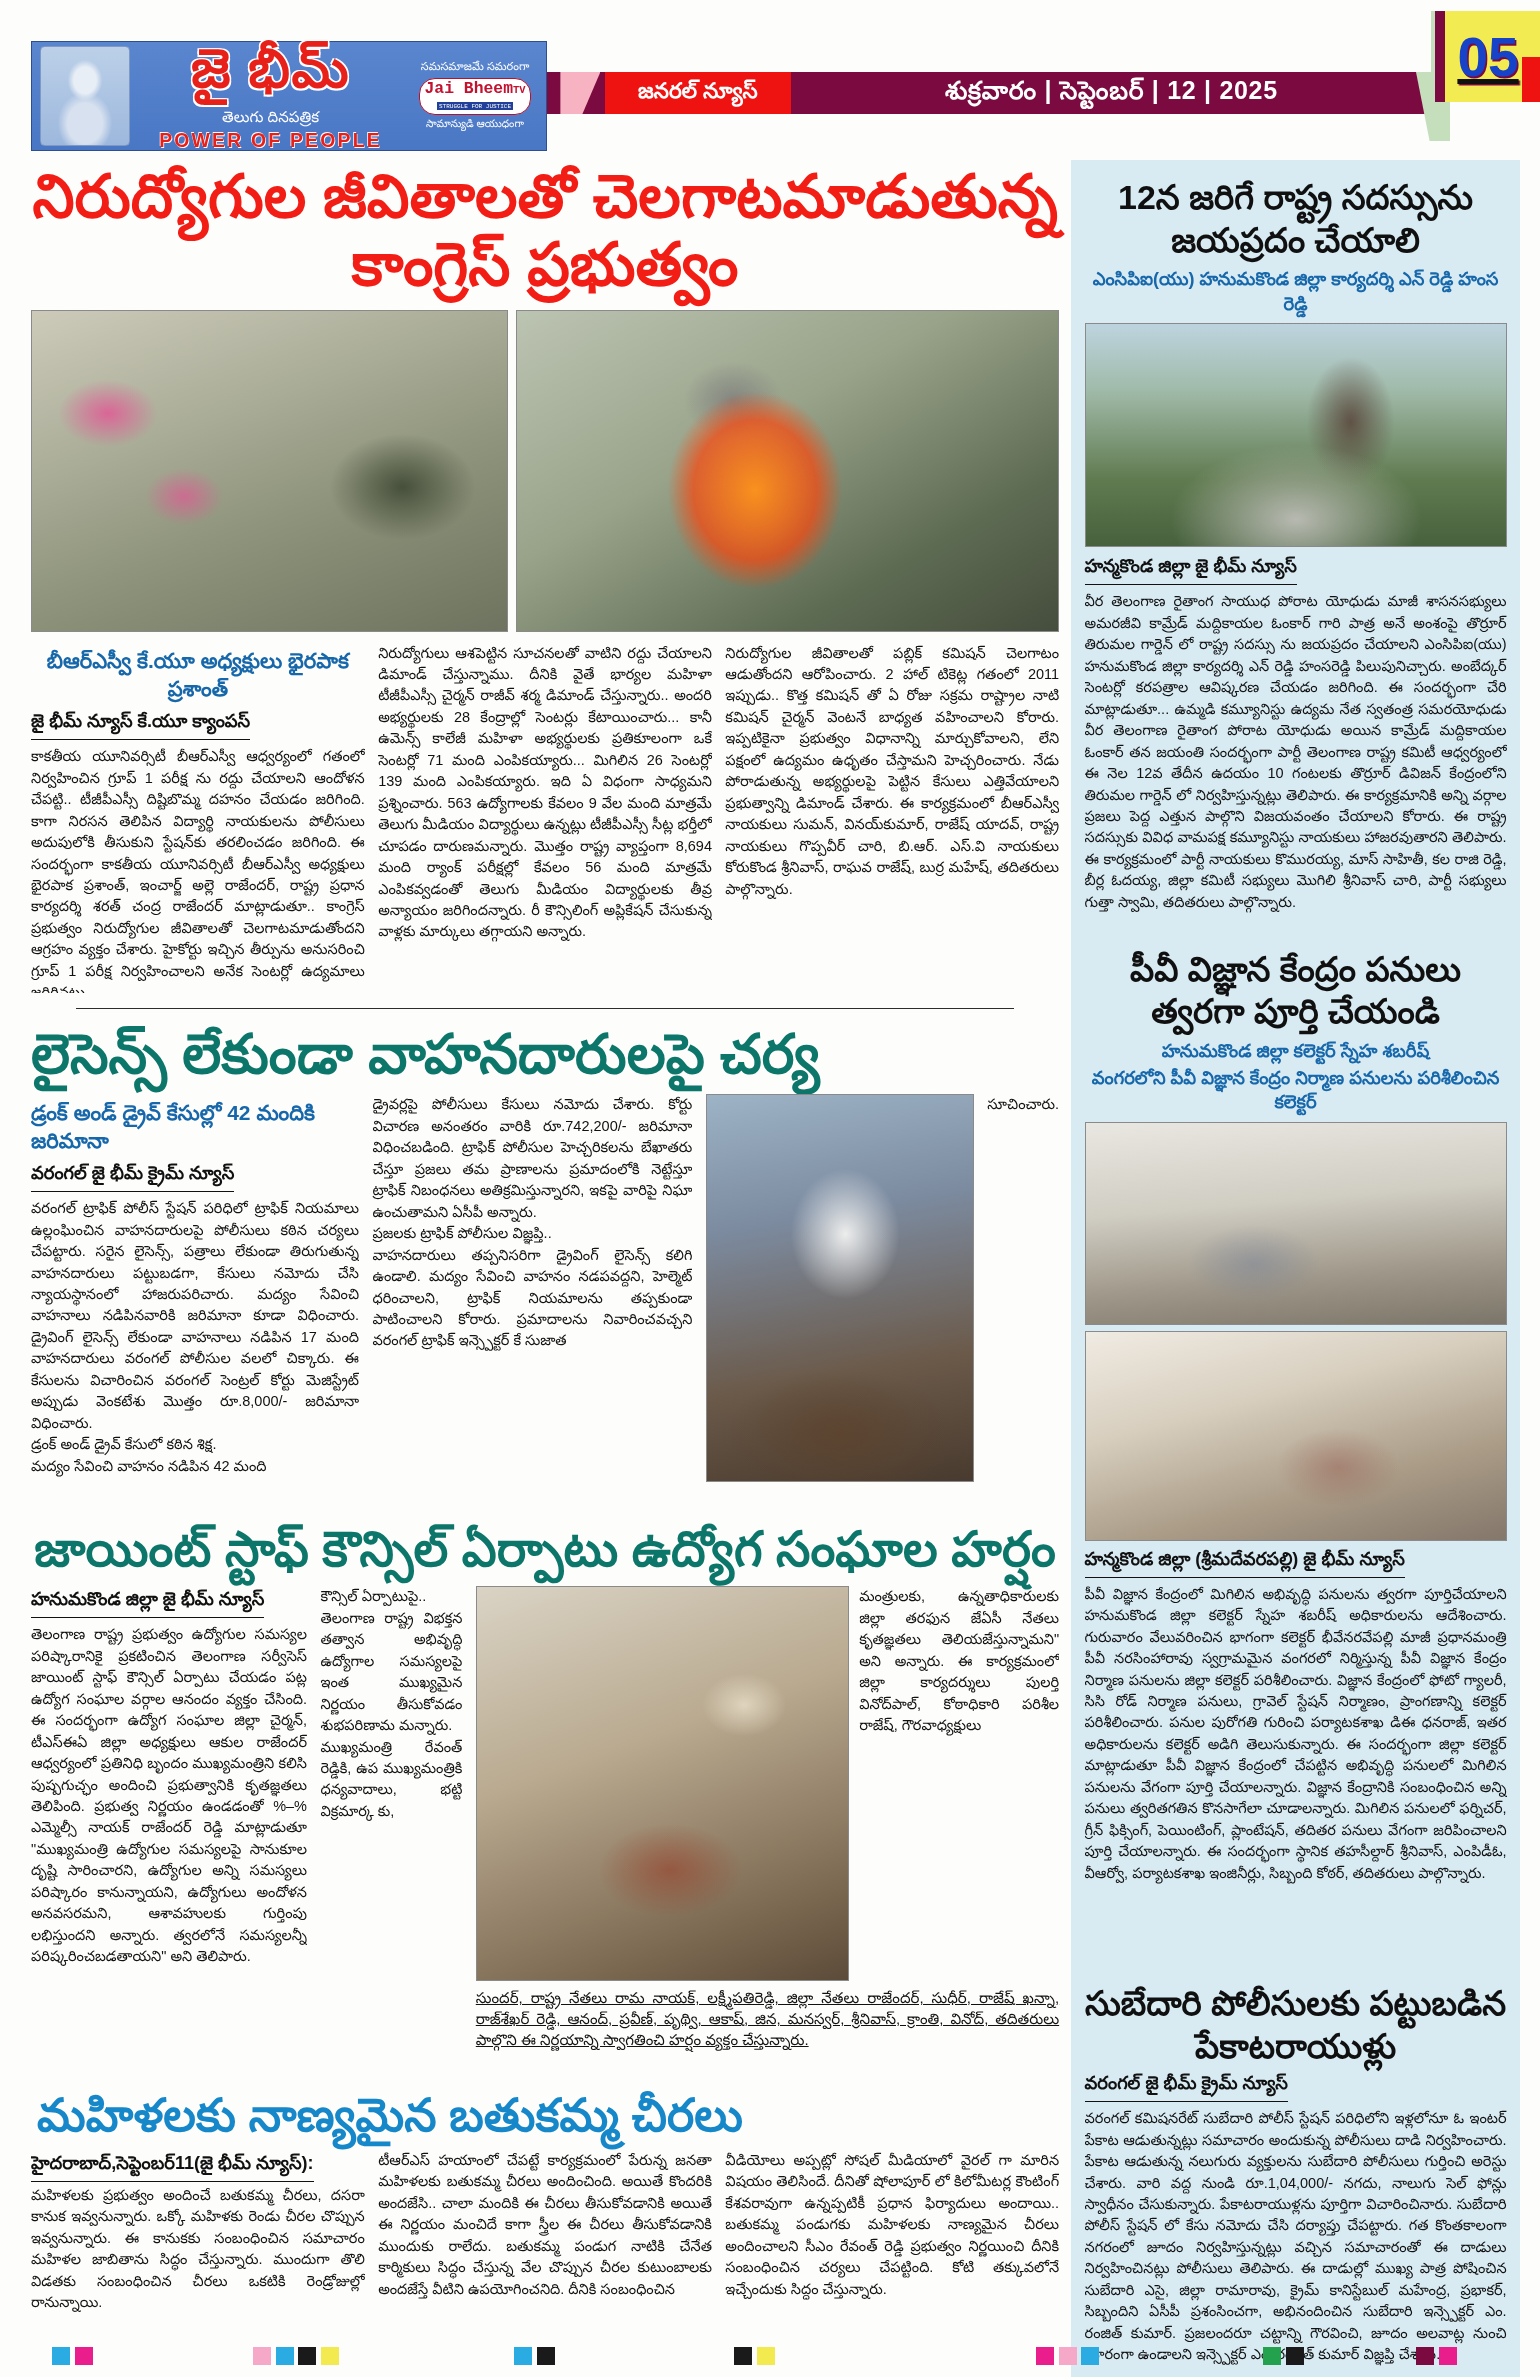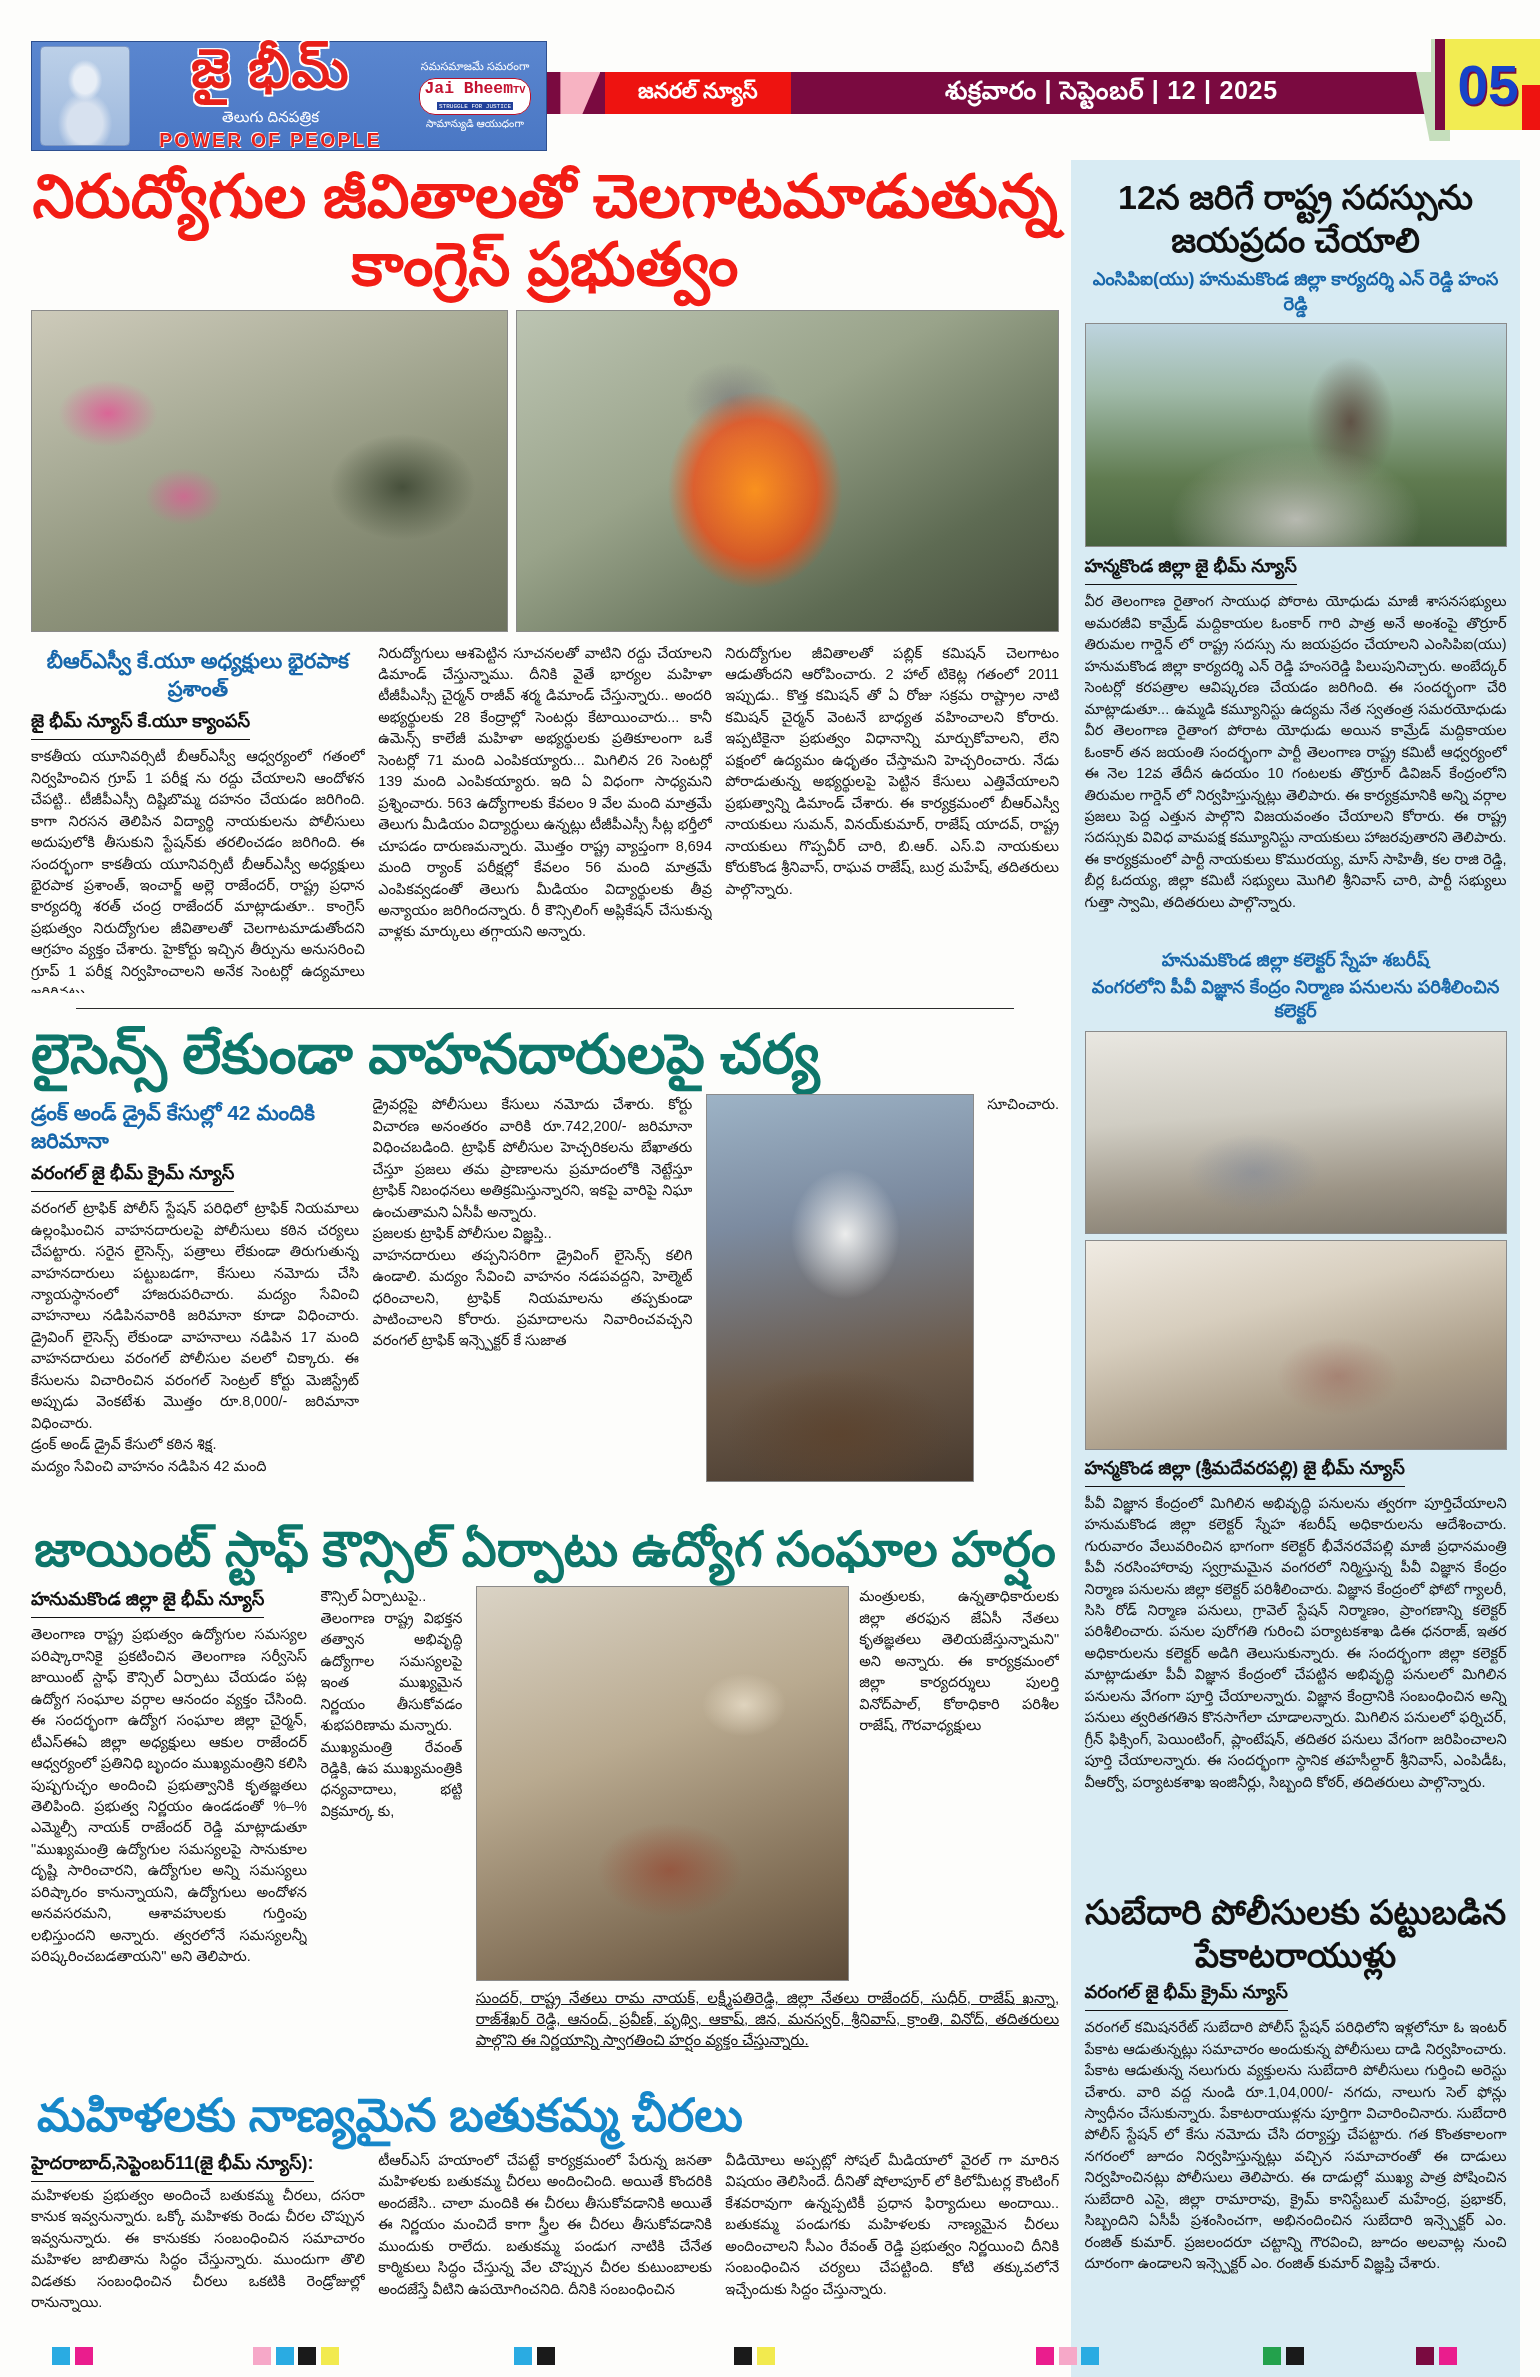--- a/index.html
+++ b/index.html
@@ -48,22 +48,22 @@
   .strip .wedge-pink{position:absolute;left:13.4px;top:0;width:40px;height:42px;background:#f7b3c2;
     clip-path:polygon(0 0,100% 0,55% 100%,0 100%);}
   .section-box{
     position:relative;margin-left:58px;background:#ee1310;color:#fff;font-weight:bold;
     font-size:21.6px;padding:6px 33px;white-space:nowrap;
   }
   .date-line{flex:1;text-align:center;color:#fff;font-weight:bold;font-size:25px;letter-spacing:0.7px;}
   .strip .wedge-green{position:absolute;right:-18px;top:0;width:34px;height:69px;background:#c5debc;
     clip-path:polygon(0 0,100% 0,100% 100%,40% 100%);}
   .page-panel{
-    position:absolute;right:0;top:39px;width:106px;height:91px;background:#f2ec52;
-    border-left:4.5px solid #c5debc;display:flex;align-items:center;justify-content:center;
+    position:absolute;right:0;top:11px;width:106px;height:91px;background:#f2ec52;
+    border-left:4.5px solid #c5debc;display:flex;align-items:center;justify-content:center;text-decoration:underline;
   }
   .page-panel::before{content:"";position:absolute;left:0;top:0;width:10.4px;height:100%;background:#7a0a40;}
   .page-panel::after{content:"";position:absolute;right:0;top:46px;width:19.4px;height:45px;background:#ee1310;}
   .page-num{color:#1743c8;font-weight:bold;font-size:55px;
     text-shadow:1.5px 1.5px 0 #7a0a40;}
   
   .main{display:flex;gap:12px;padding:0 21px 0 31px;box-sizing:border-box;}
   .left-col{flex:0 0 999px;}
   .right-rail{flex:1;background:#d8ebf3;padding:10.4px 13.4px;box-sizing:border-box;}
   
@@ -245,20 +245,21 @@
 
     <section class="rail-section">
       <h3 class="hl-rail">12న జరిగే రాష్ట్ర సదస్సును జయప్రదం చేయాలి</h3>
       <div class="subhead-sm">ఎంసిపిఐ(యు) హనుమకొండ జిల్లా కార్యదర్శి ఎన్ రెడ్డి హంస రెడ్డి</div>
       <div class="ph phr1" style="height:224px;"></div>
       <div class="byline" style="margin-top:9px;"><span>హన్మకొండ జిల్లా జై భీమ్ న్యూస్</span></div>
       <div class="body-txt" style="height:337px;">వీర తెలంగాణ రైతాంగ సాయుధ పోరాట యోధుడు మాజీ శాసనసభ్యులు అమరజీవి కామ్రేడ్ మద్దికాయల ఓంకార్ గారి పాత్ర అనే అంశంపై తొర్రూర్ తిరుమల గార్డెన్ లో రాష్ట్ర సదస్సు ను జయప్రదం చేయాలని ఎంసిపిఐ(యు) హనుమకొండ జిల్లా కార్యదర్శి ఎన్ రెడ్డి హంసరెడ్డి పిలుపునిచ్చారు. అంబేద్కర్ సెంటర్లో కరపత్రాల ఆవిష్కరణ చేయడం జరిగింది. ఈ సందర్భంగా చేరి మాట్లాడుతూ... ఉమ్మడి కమ్యూనిస్టు ఉద్యమ నేత స్వతంత్ర సమరయోధుడు వీర తెలంగాణ రైతాంగ పోరాట యోధుడు అయిన కామ్రేడ్ మద్దికాయల ఓంకార్ తన జయంతి సందర్భంగా పార్టీ తెలంగాణ రాష్ట్ర కమిటీ ఆధ్వర్యంలో ఈ నెల 12వ తేదీన ఉదయం 10 గంటలకు తొర్రూర్ డివిజన్ కేంద్రంలోని తిరుమల గార్డెన్ లో నిర్వహిస్తున్నట్లు తెలిపారు. ఈ కార్యక్రమానికి అన్ని వర్గాల ప్రజలు పెద్ద ఎత్తున పాల్గొని విజయవంతం చేయాలని కోరారు. ఈ రాష్ట్ర సదస్సుకు వివిధ వామపక్ష కమ్యూనిస్టు నాయకులు హాజరవుతారని తెలిపారు. ఈ కార్యక్రమంలో పార్టీ నాయకులు కొమురయ్య, మాస్ సాహితీ, కల రాజి రెడ్డి, బీర్ల ఓదయ్య, జిల్లా కమిటీ సభ్యులు మొగిలి శ్రీనివాస్ చారి, పార్టీ సభ్యులు గుత్తా స్వామి, తదితరులు పాల్గొన్నారు.</div>
     </section>
 
     <section class="rail-section">
+      <h3 class="hl-rail">పీవీ విజ్ఞాన కేంద్రం పనులు త్వరగా పూర్తి చేయండి</h3>
       <div class="subhead-sm" style="margin-bottom:1.5px;">హనుమకొండ జిల్లా కలెక్టర్ స్నేహ శబరీష్</div>
       <div class="subhead-sm">వంగరలోని పీవీ విజ్ఞాన కేంద్రం నిర్మాణ పనులను పరిశీలించిన కలెక్టర్</div>
       <div class="ph phr2a" style="height:203px;"></div>
       <div class="ph phr2b" style="height:210px;margin-top:6px;"></div>
       <div class="byline" style="margin-top:7.5px;"><span>హన్మకొండ జిల్లా (శ్రీమదేవరపల్లి) జై భీమ్ న్యూస్</span></div>
       <div class="body-txt" style="height:379px;">పీవీ విజ్ఞాన కేంద్రంలో మిగిలిన అభివృద్ధి పనులను త్వరగా పూర్తిచేయాలని హనుమకొండ జిల్లా కలెక్టర్ స్నేహ శబరీష్ అధికారులను ఆదేశించారు. గురువారం వేలువరించిన భాగంగా కలెక్టర్ భీవేనరవేపల్లి మాజీ ప్రధానమంత్రి పీవీ నరసింహారావు స్వగ్రామమైన వంగరలో నిర్మిస్తున్న పీవీ విజ్ఞాన కేంద్రం నిర్మాణ పనులను జిల్లా కలెక్టర్ పరిశీలించారు. విజ్ఞాన కేంద్రంలో ఫోటో గ్యాలరీ, సిసి రోడ్ నిర్మాణ పనులు, గ్రావెల్ స్టేషన్ నిర్మాణం, ప్రాంగణాన్ని కలెక్టర్ పరిశీలించారు. పనుల పురోగతి గురించి పర్యాటకశాఖ డిఈ ధనరాజ్, ఇతర అధికారులను కలెక్టర్ అడిగి తెలుసుకున్నారు. ఈ సందర్భంగా జిల్లా కలెక్టర్ మాట్లాడుతూ పీవీ విజ్ఞాన కేంద్రంలో చేపట్టిన అభివృద్ధి పనులలో మిగిలిన పనులను వేగంగా పూర్తి చేయాలన్నారు. విజ్ఞాన కేంద్రానికి సంబంధించిన అన్ని పనులు త్వరితగతిన కొనసాగేలా చూడాలన్నారు. మిగిలిన పనులలో ఫర్నిచర్, గ్రీన్ ఫిక్సింగ్, పెయింటింగ్, ప్లాంటేషన్, తదితర పనులు వేగంగా జరిపించాలని పూర్తి చేయాలన్నారు. ఈ సందర్భంగా స్థానిక తహసీల్దార్ శ్రీనివాస్, ఎంపిడీఓ, వీఆర్వో, పర్యాటకశాఖ ఇంజినీర్లు, సిబ్బంది కోఠర్, తదితరులు పాల్గొన్నారు.</div>
     </section>
 
     <section class="rail-section">
       <h3 class="hl-rail">సుబేదారి పోలీసులకు పట్టుబడిన పేకాటరాయుళ్లు</h3>

